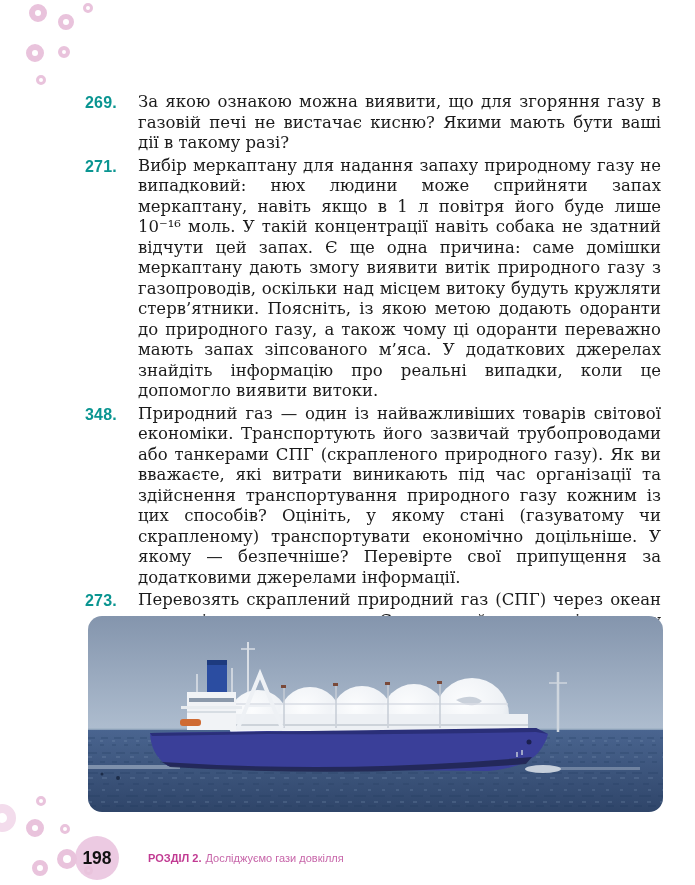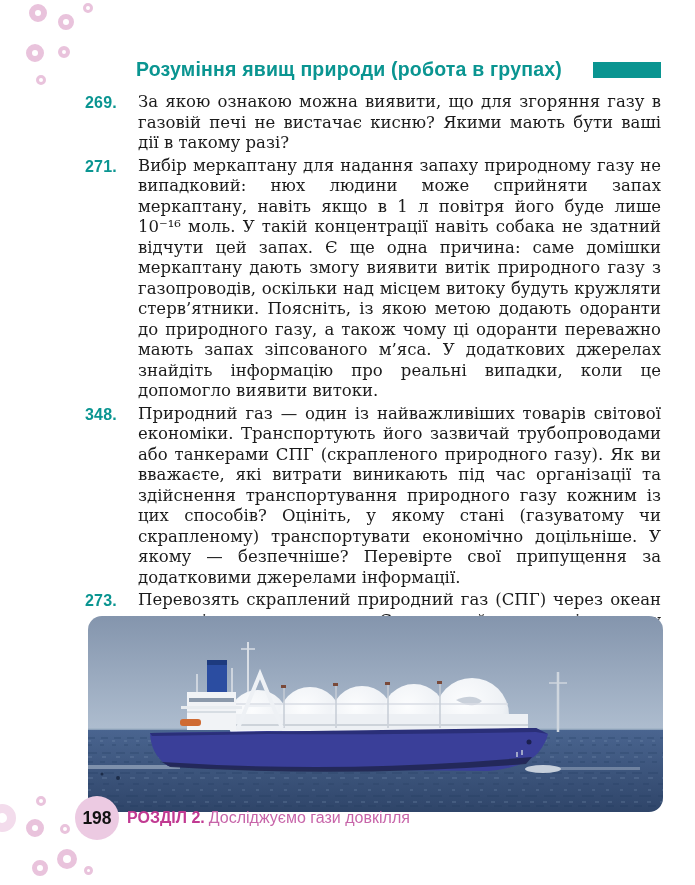--- a/index.html
+++ b/index.html
@@ -23,48 +23,44 @@
     padding-top:2px;letter-spacing:.2px;
   }
   .q-text{
     flex:1;margin-left:10px;text-align:justify;
     font-family:"DejaVu Serif","Liberation Serif",serif;
     font-size:16.5px;line-height:20.5px;color:#1b1b1b;
   }
   
   .photo{position:absolute;left:88px;top:616px;width:575px;height:196px;display:block;}
   
-  .footer{position:absolute;left:75px;top:796px;height:44px;display:flex;align-items:center;}
+  .footer{position:absolute;left:75px;top:836px;height:44px;display:flex;align-items:center;}
   .page-circle{
     width:44px;height:44px;border-radius:50%;background:#eccae2;
     display:flex;align-items:center;justify-content:center;
   }
   .page-circle span{font-weight:bold;font-size:17.5px;color:#111111;}
-  .footer-text{margin-left:8px;font-size:16px;white-space:nowrap;}
+  .footer-text{margin-left:29px;font-size:11px;white-space:nowrap;}
   .chap{font-weight:bold;color:#c13a92;}
   .chap-title{color:#c765a9;margin-left:4px;}
 </style>
 </head>
 <body>
 
 <div class="page">
 
   <div>
     <span class="bub" style="left:29px;top:4px;width:18px;height:18px;border-width:6px;"></span>
     <span class="bub" style="left:58px;top:14px;width:16px;height:16px;border-width:5px;"></span>
     <span class="bub" style="left:83px;top:3px;width:10px;height:10px;border-width:3px;"></span>
     <span class="bub" style="left:26px;top:44px;width:18px;height:18px;border-width:6px;"></span>
     <span class="bub" style="left:58px;top:46px;width:12px;height:12px;border-width:4px;"></span>
     <span class="bub" style="left:36px;top:75px;width:10px;height:10px;border-width:3px;"></span>
   </div>
 
-  <div class="heading-row">
-    <h1>Розуміння явищ природи (робота в групах)</h1>
-    <div class="heading-bar"></div>
-  </div>
 
   <div class="questions">
     <div class="q">
       <div class="q-num">269.</div>
       <div class="q-text">За якою ознакою можна виявити, що для згоряння газу в газовій печі не вистачає кисню? Якими мають бути ваші дії в такому разі?</div>
     </div>
     <div class="q">
       <div class="q-num">271.</div>
       <div class="q-text">Вибір меркаптану для надання запаху природному газу не випадковий: нюх людини може сприйняти запах меркаптану, навіть якщо в 1 л повітря його буде лише 10⁻¹⁶ моль. У такій концентрації навіть собака не здатний відчути цей запах. Є ще одна причина: саме домішки меркаптану дають змогу виявити витік природного газу з газопроводів, оскільки над місцем витоку будуть кружляти стерв’ятники. Поясніть, із якою метою додають одоранти до природного газу, а також чому ці одоранти переважно мають запах зіпсованого м’яса. У додаткових джерелах знайдіть інформацію про реальні випадки, коли це допомогло виявити витоки.</div>
     </div>

